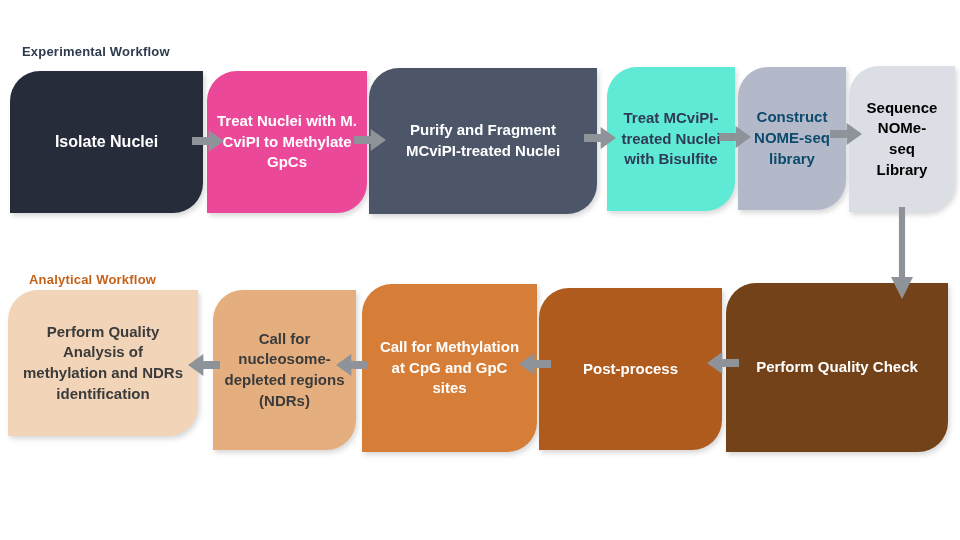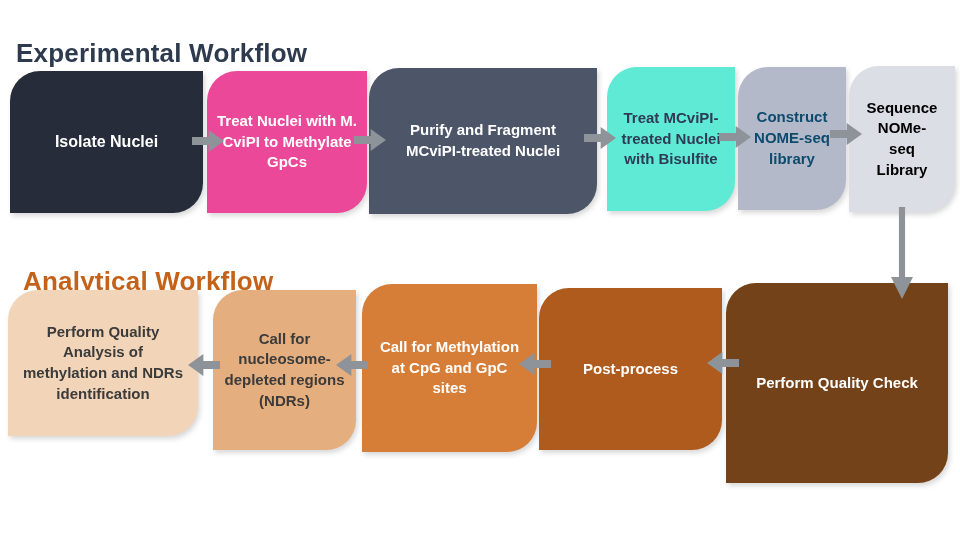--- a/index.html
+++ b/index.html
@@ -4,22 +4,22 @@
 <style>
   html,body{margin:0;padding:0;}
   body{
     width:960px;height:540px;position:relative;overflow:hidden;
     background:#ffffff;
     font-family:"Liberation Sans","DejaVu Sans",sans-serif;
   }
   .canvas{position:absolute;inset:0;}
 
   .section-title{
-    position:absolute;margin:0;
-    font-size:26px;font-weight:700;letter-spacing:.2px;
+    position:absolute;margin:6px;
+    font-size:13px;font-weight:700;letter-spacing:.2px;
   }
   #exp-title{left:16px;top:38px;}
   #ana-title{left:23px;top:266px;}
 
   .box{
     position:absolute;
     display:flex;align-items:center;justify-content:center;
     text-align:center;
     font-weight:700;font-size:15px;line-height:1.38;
     border-radius:30px 0 30px 0;
@@ -32,21 +32,21 @@
   .e1{left:207px;top:71px; width:160px; height:142px; padding:0 8px;}
   .e2{left:369px;top:68px; width:228px; height:146px; padding:0 20px;}
   .e3{left:607px;top:67px; width:128px; height:144px; padding:0 13px;}
   .e4{left:738px;top:67px; width:108px; height:143px; padding:0 10px;}
   .e5{left:849px;top:66px; width:106px; height:146px; padding:0 17px;}
   
   .a0{left:8px;  top:290px;width:190px; height:146px; padding:0 12px;}
   .a1{left:213px;top:290px;width:143px; height:160px; padding:0 6px;}
   .a2{left:362px;top:284px;width:175px; height:168px; padding:8px 12px;}
   .a3{left:539px;top:288px;width:183px; height:162px; padding:0 12px;}
-  .a4{left:726px;top:283px;width:222px; height:200px; padding:0 20px;align-items:center;}
+  .a4{left:726px;top:283px;width:222px; height:169px; padding:0 20px;align-items:center;}
 
   .arrow{position:absolute;z-index:3;}
   .arrow-right{
     width:32px;height:22px;
     clip-path:polygon(0 32%,52% 32%,52% 0,100% 50%,52% 100%,52% 68%,0 68%);
   }
   .arrow-left{
     width:32px;height:22px;
     clip-path:polygon(100% 32%,48% 32%,48% 0,0 50%,48% 100%,48% 68%,100% 68%);
   }

